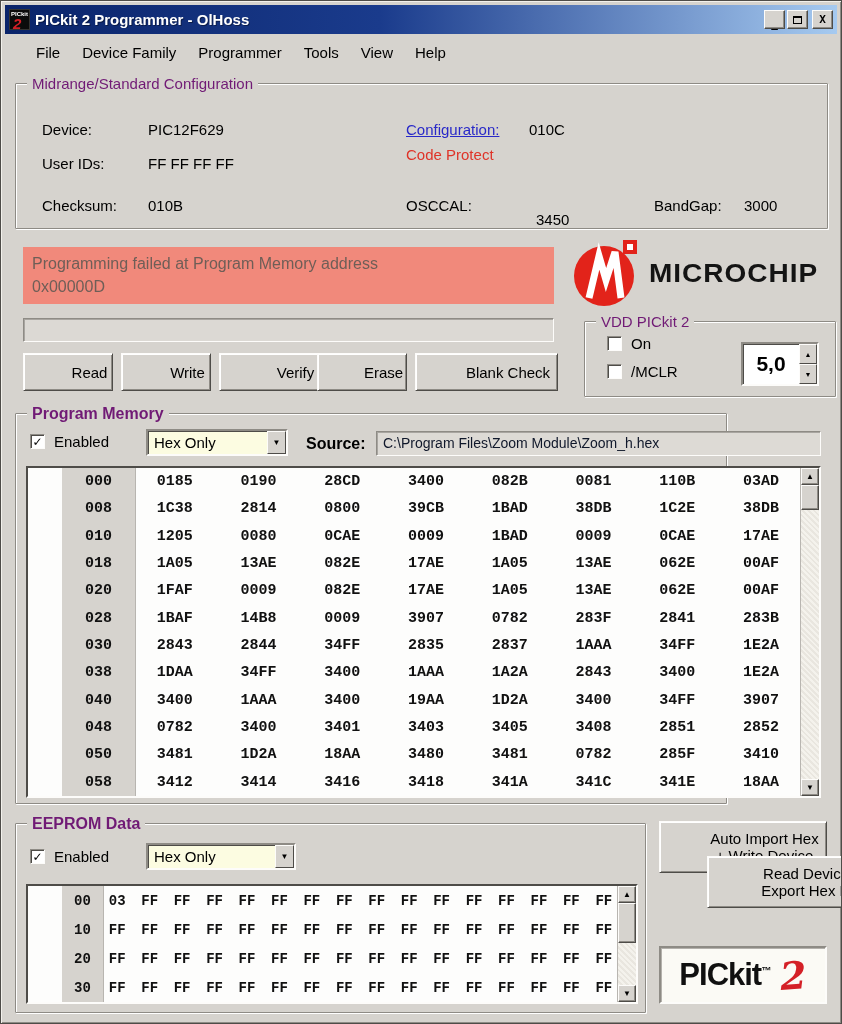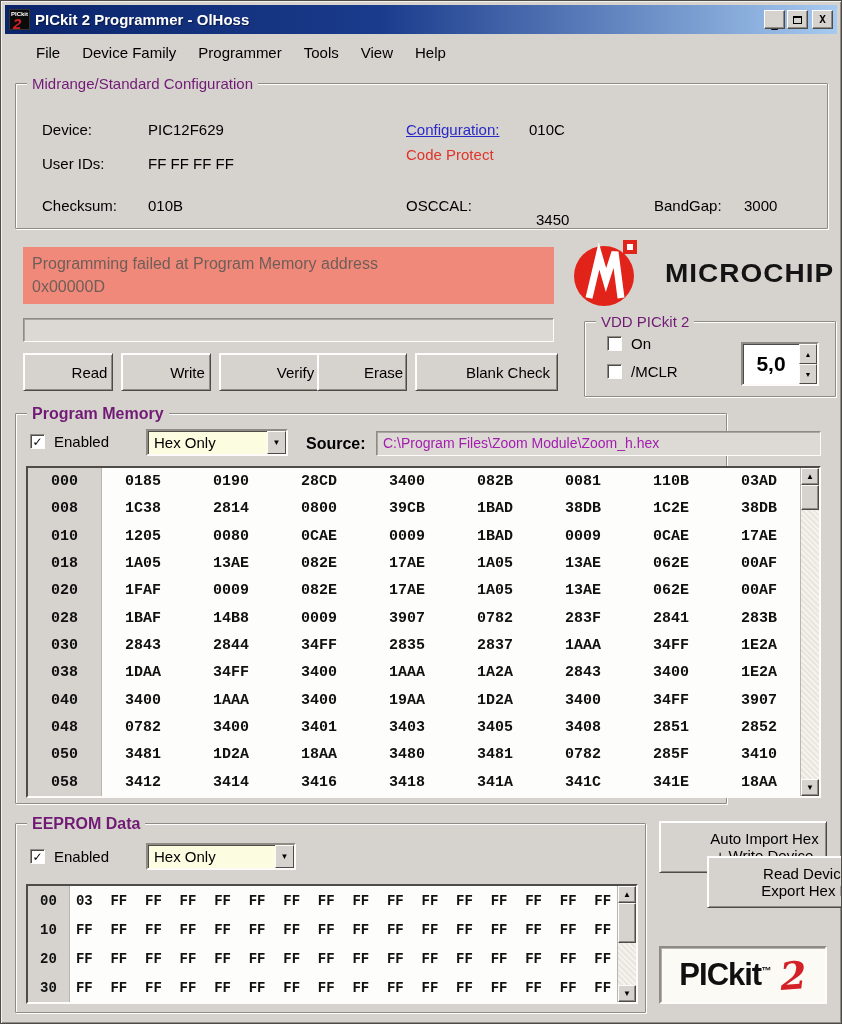--- a/index.html
+++ b/index.html
@@ -74,21 +74,21 @@
   .btn {
     position:absolute; height:38px; background:#d6d3ce;
     border:1px solid; border-color:#fdfcfa #4e4c48 #4e4c48 #fdfcfa;
     box-shadow: inset 1px 1px 0 #ffffff, inset -1px -1px 0 #8e8b85;
     display:flex; align-items:center; justify-content:center;
     font-size:15px; color:#000; text-align:center; line-height:17px;padding-left:43px;
   }
 
   
   .mchp { position:absolute; left:570px; top:236px; width:266px; height:74px;
-    display:flex; align-items:center; gap:24px; }
+    display:flex; align-items:center; gap:8px; }
   .mchp-name { font-size:28px; font-weight:800; color:#141414; letter-spacing:1px;
     font-stretch:condensed; transform:scaleY(.92); }
 
   
   .checkbox {
     width:15px; height:15px; background:#fff; border:1px solid;
     border-color:#8e8b85 #fdfcfa #fdfcfa #8e8b85; box-shadow: inset 1px 1px 0 #4e4c48;
     display:inline-flex; align-items:center; justify-content:center;
     font-size:12px; font-weight:bold; color:#000; line-height:1;
   }
@@ -107,35 +107,35 @@
   .combo { position:absolute; height:27px; display:flex;
     border:2px solid; border-color:#8e8b85 #fdfcfa #fdfcfa #8e8b85; box-shadow: inset 1px 1px 0 #4e4c48;
     background:#fcfce1; }
   .combo-text { flex:1; font-size:15px; padding:3px 6px; color:#000; white-space:nowrap; }
   .combo-btn { width:19px; background:#d6d3ce; border:1px solid;
     border-color:#fdfcfa #4e4c48 #4e4c48 #fdfcfa;
     display:flex; align-items:center; justify-content:center; font-size:8px; color:#000; }
   .field {
     position:absolute; height:25px; background:#dddad5;
     border:1px solid; border-color:#8e8b85 #fdfcfa #fdfcfa #8e8b85; box-shadow: inset 1px 1px 0 #a8a5a0;
-    font-size:14px; color:#a21caf; padding:3px 6px; white-space:nowrap; overflow:hidden;
+    font-size:14px; color:#0f172a; padding:3px 6px; white-space:nowrap; overflow:hidden;
   }
 
   
   .hexgrid {
     position:absolute; background:#fdfdfc;
     border:2px solid; border-color:#4e4c48 #fdfcfa #fdfcfa #4e4c48;
     display:flex; flex-direction:row;
   }
   .hexbody { flex:1; display:flex; flex-direction:column; overflow:hidden; }
   .hexrow { flex:1; display:flex; align-items:center; }
   .hexaddr {
     background:#d6d3ce; height:100%; display:flex; align-items:center; justify-content:center;
     font-family:"Liberation Mono","DejaVu Sans Mono",monospace; font-weight:700; color:#111;
-    border-right:1px solid #b8b5b0; flex:0 0 auto;
+    border-right:1px solid #b8b5b0; flex:0 0 auto;margin-left:34px;
   }
   .hexvals { flex:1; display:flex; height:100%;gap:6px; }
   .hexcell { flex:1; display:flex; align-items:center; justify-content:center;
     font-family:"Liberation Mono","DejaVu Sans Mono",monospace; font-weight:700; color:#111; }
   .pm-grid .hexaddr { width:74px; font-size:15px; }
   .pm-grid .hexcell { font-size:15px; }
   .ee-grid .hexaddr { width:42px; font-size:14px; }
   .ee-grid .hexcell { font-size:14px; }
 
   

